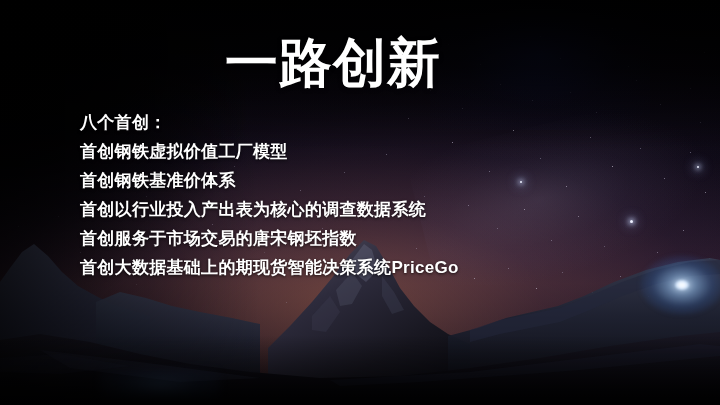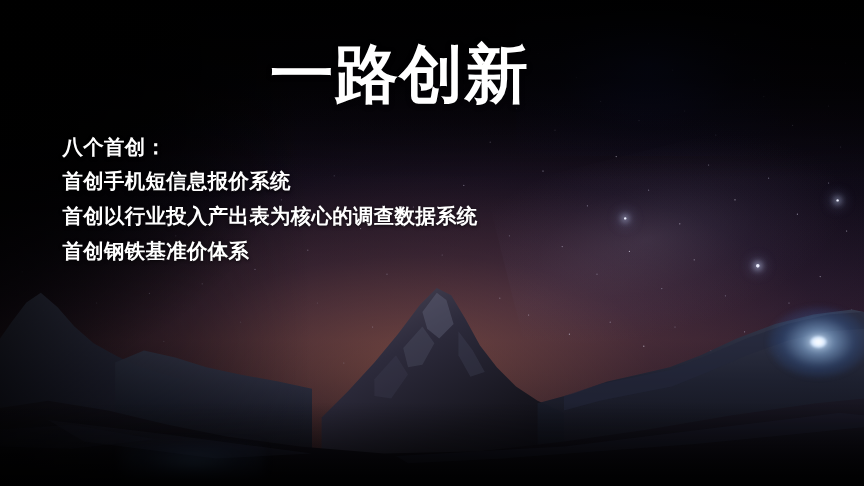--- a/index.html
+++ b/index.html
@@ -150,21 +150,21 @@
     font-weight:bold;
     color:#ffffff;
     letter-spacing:1px;
     line-height:1.08;
     white-space:nowrap;
     text-shadow:0 1px 4px rgba(0,0,0,.55);
   }
 
   .bullet-list {
     position:absolute;
-    left:52px; top:108px;
+    left:80px; top:108px;
     width:480px;
   }
   .bullet-item {
     font-size:17px;
     font-weight:bold;
     color:#ffffff;
     line-height:29px;
     height:29px;
     white-space:nowrap;
     letter-spacing:0.3px;
@@ -245,19 +245,21 @@
   <div class="snow-glow"></div>
   <div class="left-vignette"></div>
   <div class="bottom-fade"></div>
 
   <div class="content">
 
     <div class="slide-title">一路创新</div>
 
     <div class="bullet-list">
       <div class="bullet-item">八个首创：</div>
-      <div class="bullet-item">首创手机短信息报价系统</div>
+      <div class="bullet-item">首创钢铁虚拟价值工厂模型</div>
+      <div class="bullet-item">首创钢铁基准价体系</div>
       <div class="bullet-item">首创以行业投入产出表为核心的调查数据系统</div>
-      <div class="bullet-item">首创钢铁基准价体系</div>
+      <div class="bullet-item">首创服务于市场交易的唐宋钢坯指数</div>
+      <div class="bullet-item">首创大数据基础上的期现货智能决策系统PriceGo</div>
     </div>
 
   </div>
 </div>
 
 </body></html>

